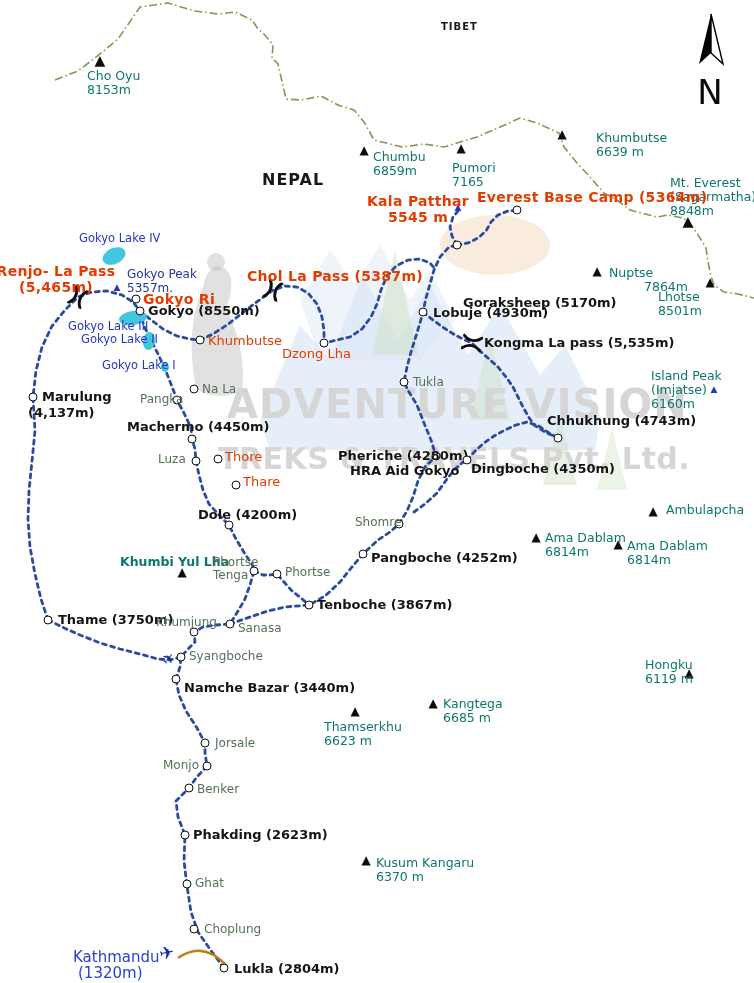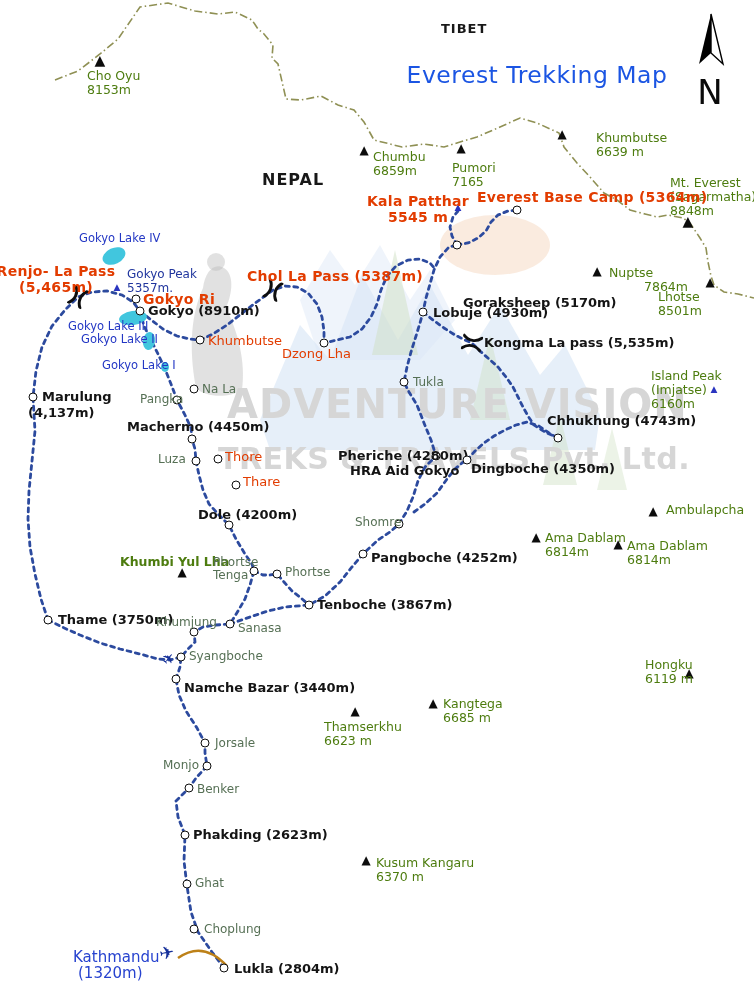--- a/index.html
+++ b/index.html
@@ -2,40 +2,40 @@
 <html style="--accent-red: #e23c00; --title-blue: #1b55e3; --route-blue: #2c4a9e; --border-olive: #8f9054; --lake-cyan: #41c6de; --lake-label-blue: #2337c4; --peak-label-blue: #21369e; --village-green: #567055; --kathmandu-blue: #2743cf; --flight-gold: #bd8118; --watermark-gray: #d6d6d6;"><head>
 <meta charset="utf-8">
 <style>
   html,body{margin:0;padding:0;background:#fff;}
   #stage{position:relative;width:754px;height:983px;background:#ffffff;overflow:hidden;
          font-family:"DejaVu Sans",sans-serif;}
   svg.layer,#bg-svg,#route-svg{position:absolute;left:0;top:0;width:754px;height:983px;}
   .abs{position:absolute;white-space:nowrap;}
   
   .t-black{font-size:13px;font-weight:bold;color:#141414;line-height:1.12;}
-  .t-peaklbl{font-size:12.5px;color:#4d7c0f;line-height:1.1;}
+  .t-peaklbl{font-size:12.5px;color:#0f766e;line-height:1.1;}
   .t-peaklbl.bold{font-weight:bold;}
   .t-green{font-size:12px;color:var(--village-green);line-height:1.12;}
   .t-red{font-size:13px;color:var(--accent-red);line-height:1.1;}
   .t-redbold{font-size:14px;font-weight:bold;color:var(--accent-red);line-height:1.15;letter-spacing:.3px;}
   .t-blue{font-size:11.5px;color:var(--lake-label-blue);line-height:1.1;}
   .t-peakblue{font-size:12px;color:var(--peak-label-blue);line-height:1.15;}
   .t-ktm{font-size:15px;color:var(--kathmandu-blue);line-height:1.1;}
   .center{transform:translateX(-50%);text-align:center;}
   
   .circle-marker{position:absolute;width:7px;height:7px;background:#fff;border:1.6px solid #0d0d0d;
                  border-radius:50%;transform:translate(-50%,-50%);}
   .tri{position:absolute;transform:translate(-50%,-55%);color:#0c0c0c;font-size:12px;line-height:1;}
   .tri.big{font-size:14px;}
   .tri.blue{color:#2a35c0;font-size:9px;}
   .pass-icon{position:absolute;width:20px;height:20px;}
   .plane{position:absolute;color:#16309a;line-height:1;}
   
   #map-title{top:61px;left:537px;font-size:23.5px;font-weight:500;color:var(--title-blue);letter-spacing:.5px;}
-  #tibet{top:21px;left:441px;font-size:13px;font-weight:bold;color:#181818;letter-spacing:1px;}
+  #tibet{top:21px;left:441px;font-size:10px;font-weight:bold;color:#181818;letter-spacing:1px;}
   #nepal{top:170px;left:262px;font-size:16px;font-weight:bold;color:#181818;letter-spacing:1px;}
   #compass-n{top:72px;left:710px;transform:translateX(-50%);font-size:34px;font-weight:500;color:#0a0a0a;}
   .wm{position:absolute;color:var(--watermark-gray);font-weight:bold;white-space:nowrap;}
   #wm1{left:204px;top:381px;font-size:40px;letter-spacing:1px;margin-left:23px;}
   #wm2{left:218px;top:441px;font-size:30px;letter-spacing:.5px;}
 </style>
 </head>
 <body>
 
 <div id="stage">
@@ -170,21 +170,21 @@
       <div class="abs t-redbold center" style="left: 418px; top: 193px;">
         <span style="display: block;">Kala Patthar</span>
         <span style="display: block;">5545 m</span>
       </div>
       <div class="circle-marker" style="left: 136px; top: 299px;"></div>
       <div class="abs t-redbold" style="left: 143px; top: 291px;">
         <span style="display: block;">Gokyo Ri</span>
       </div>
       <div class="circle-marker" style="left: 140px; top: 311px;"></div>
       <div class="abs t-black" style="left: 148px; top: 304px;">
-        <span style="display: block;">Gokyo (8910m)</span>
+        <span style="display: block;">Gokyo (8550m)</span>
       </div>
       <div class="circle-marker" style="left: 33px; top: 397px;"></div>
       <div class="abs t-black" style="left: 42px; top: 390px;">
         <span style="display: block;">Marulung</span>
       </div>
       <div class="circle-marker" style="left: 192px; top: 439px;"></div>
       <div class="abs t-black" style="left: 127px; top: 420px;">
         <span style="display: block;">Machermo (4450m)</span>
       </div>
       <div class="circle-marker" style="left: 196px; top: 461px;"></div>
@@ -349,20 +349,19 @@
       </div>
       <div class="abs t-ktm" style="left: 78px; top: 965px;">
         <span style="display: block;">(1320m)</span>
       </div>
       <div class="plane" style="left: 167px; top: 953px; font-size: 18px; transform: translate(-50%, -50%) rotate(-12deg);">✈</div>
       <div class="plane" style="left: 169px; top: 659px; font-size: 15px; transform: translate(-50%, -50%) rotate(-50deg);">✈</div>
     </div>
 
   <div class="abs" id="tibet">TIBET</div>
   <div class="abs" id="nepal">NEPAL</div>
-  <div class="abs center" id="map-title">Everest Trekking Map</div>
 
   <svg class="abs" style="left:694px;top:12px" width="34" height="62" viewBox="0 0 34 62">
     <polygon points="17,2 5,52 17,41" fill="#000"></polygon>
     <polygon points="17,2 29,52 17,41" fill="#fff" stroke="#000" stroke-width="1.4"></polygon>
   </svg>
   <div class="abs" id="compass-n">N</div>
 </div>
 
 </body></html>

